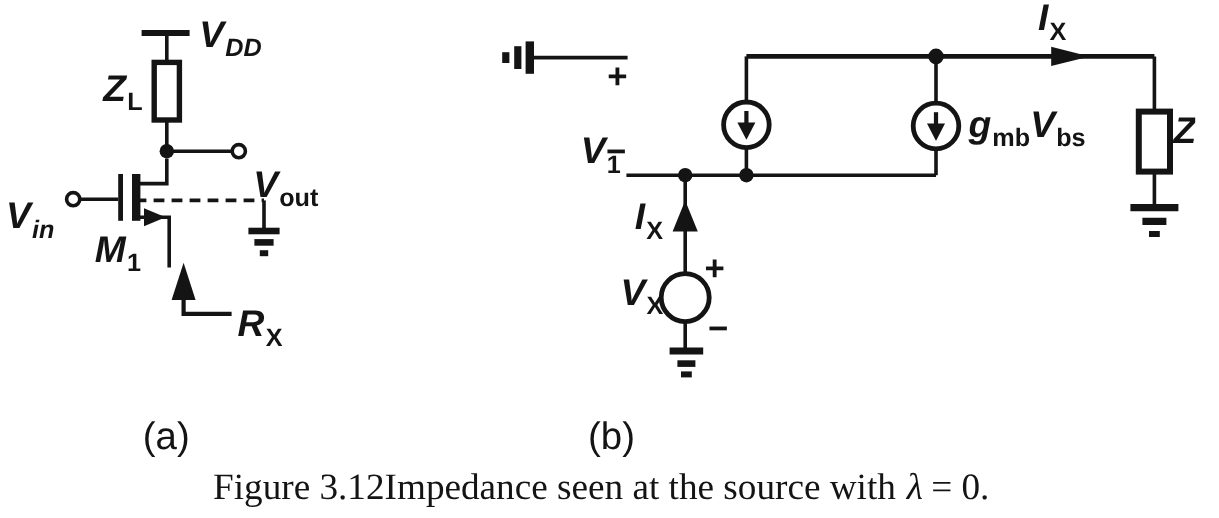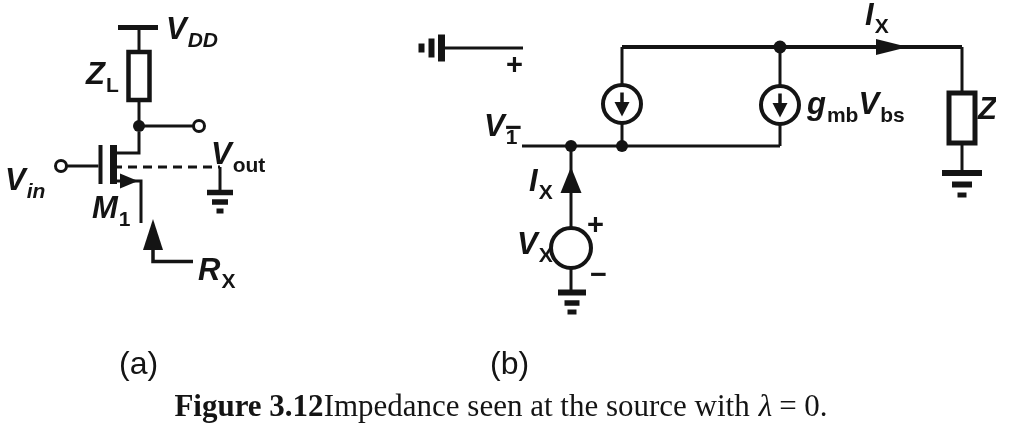--- a/index.html
+++ b/index.html
@@ -18,21 +18,21 @@
   .cl .m{font-style:italic;font-size:31px;}
   .cl .s{font-size:21px;position:relative;top:8px;margin-left:1px;}
   .cl .s.it{font-style:italic;}
   .sign{position:absolute;font-weight:bold;font-size:29px;line-height:1;}
 
   .sublabel{position:absolute;font-size:32px;font-weight:400;line-height:1;color:#141414;}
 
   .caption{position:absolute;left:0;top:389px;width:1016px;text-align:center;
            font-family:"Liberation Serif",serif;font-size:31px;line-height:1.1;
            transform:translateX(-7px);}
-  .caption .cap-bold{font-weight:bold;}
+  .caption .cap-bold{font-weight:normal;}
   .caption .cap-math{font-style:italic;margin:0 7px 0 9px;}
 </style>
 </head>
 <body>
 
 <div class="page">
 
   <svg class="art" width="1016" height="360" viewBox="0 0 1016 360">
 
     <g>
@@ -135,21 +135,21 @@
   </span>
   <span class="cl" style="left:86px;top:58px;">
     <span class="m">Z</span><span class="s">L</span>
   </span>
   <span class="cl" style="left:211px;top:126px;margin-top:12px;">
     <span class="m">V</span><span class="s">out</span>
   </span>
   <span class="cl" style="left:5px;top:164px;">
     <span class="m">V</span><span class="s it">in</span>
   </span>
-  <span class="cl" style="left:92px;top:192px;">
+  <span class="cl" style="left:79px;top:192px;">
     <span class="m">M</span><span class="s">1</span>
   </span>
   <span class="cl" style="left:198px;top:254px;">
     <span class="m">R</span><span class="s">X</span>
   </span>
 
   <span class="sign" style="left:506px;top:50px;">+</span>
   <span class="cl" style="left:484px;top:82px;margin-top:28px;">
     <span class="m">V</span><span class="s">1</span>
   </span>

